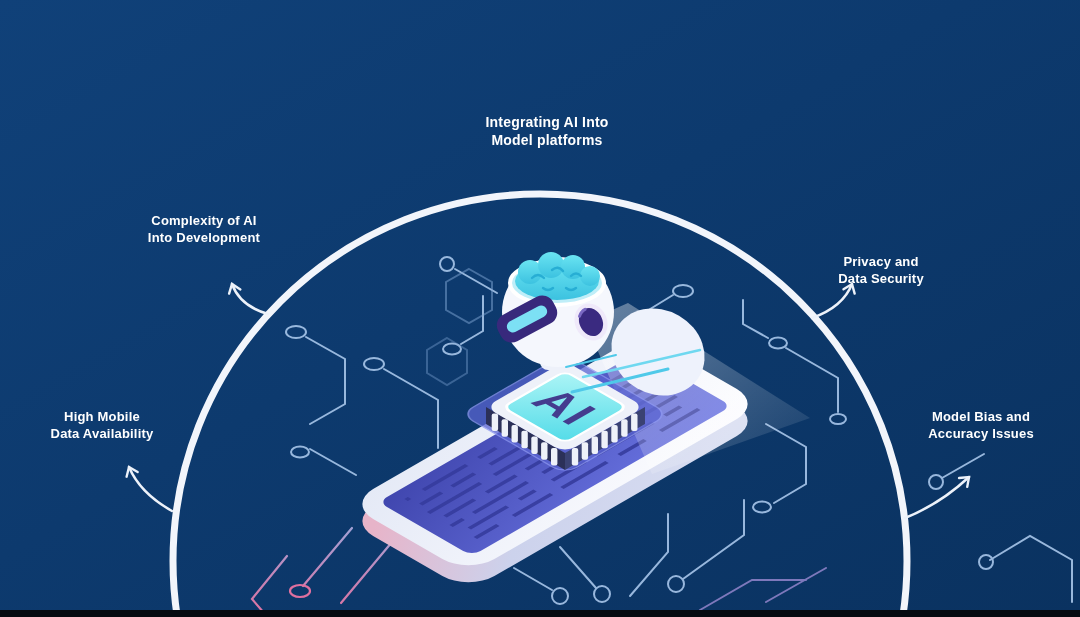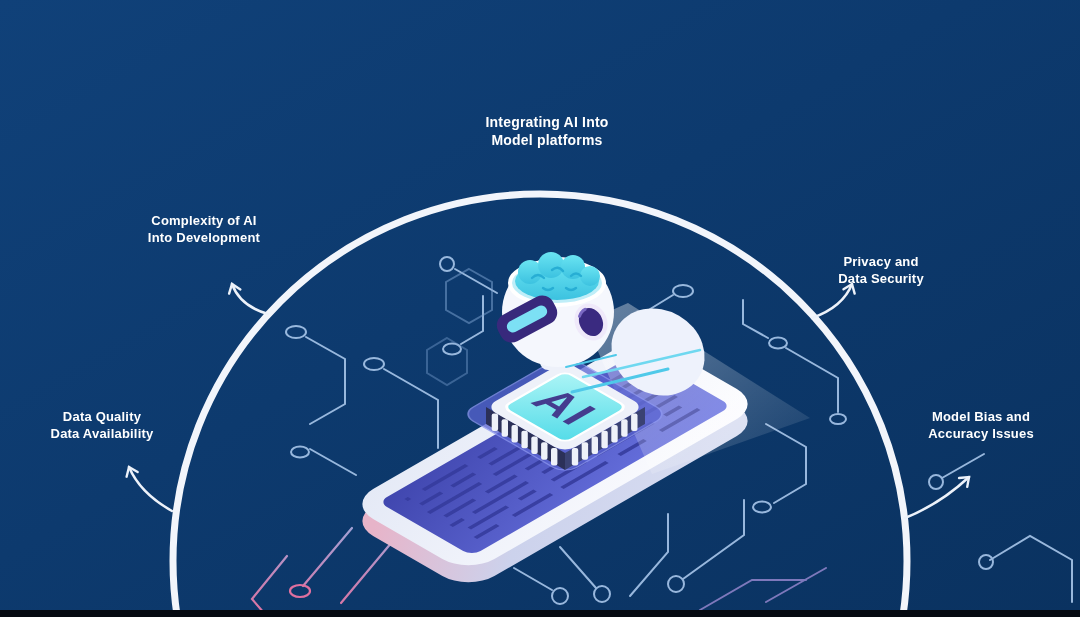--- a/index.html
+++ b/index.html
@@ -210,21 +210,21 @@
     <div>Complexity of AI</div>
     <div>Into Development</div>
   </div>
 
   <div class="label challenge" style="left:731px;top:218px;width:300px;margin-top:35px;">
     <div>Privacy and</div>
     <div>Data Security</div>
   </div>
 
   <div class="label challenge" style="left:0px;top:408px;width:204px;">
-    <div>Data Quality</div>
+    <div>High Mobile</div>
     <div>Data Availability</div>
   </div>
 
   <div class="label challenge" style="left:831px;top:408px;width:300px;">
     <div>Model Bias and</div>
     <div>Accuracy Issues</div>
   </div>
 
   <div class="bottom-bar"></div>
 </div>

